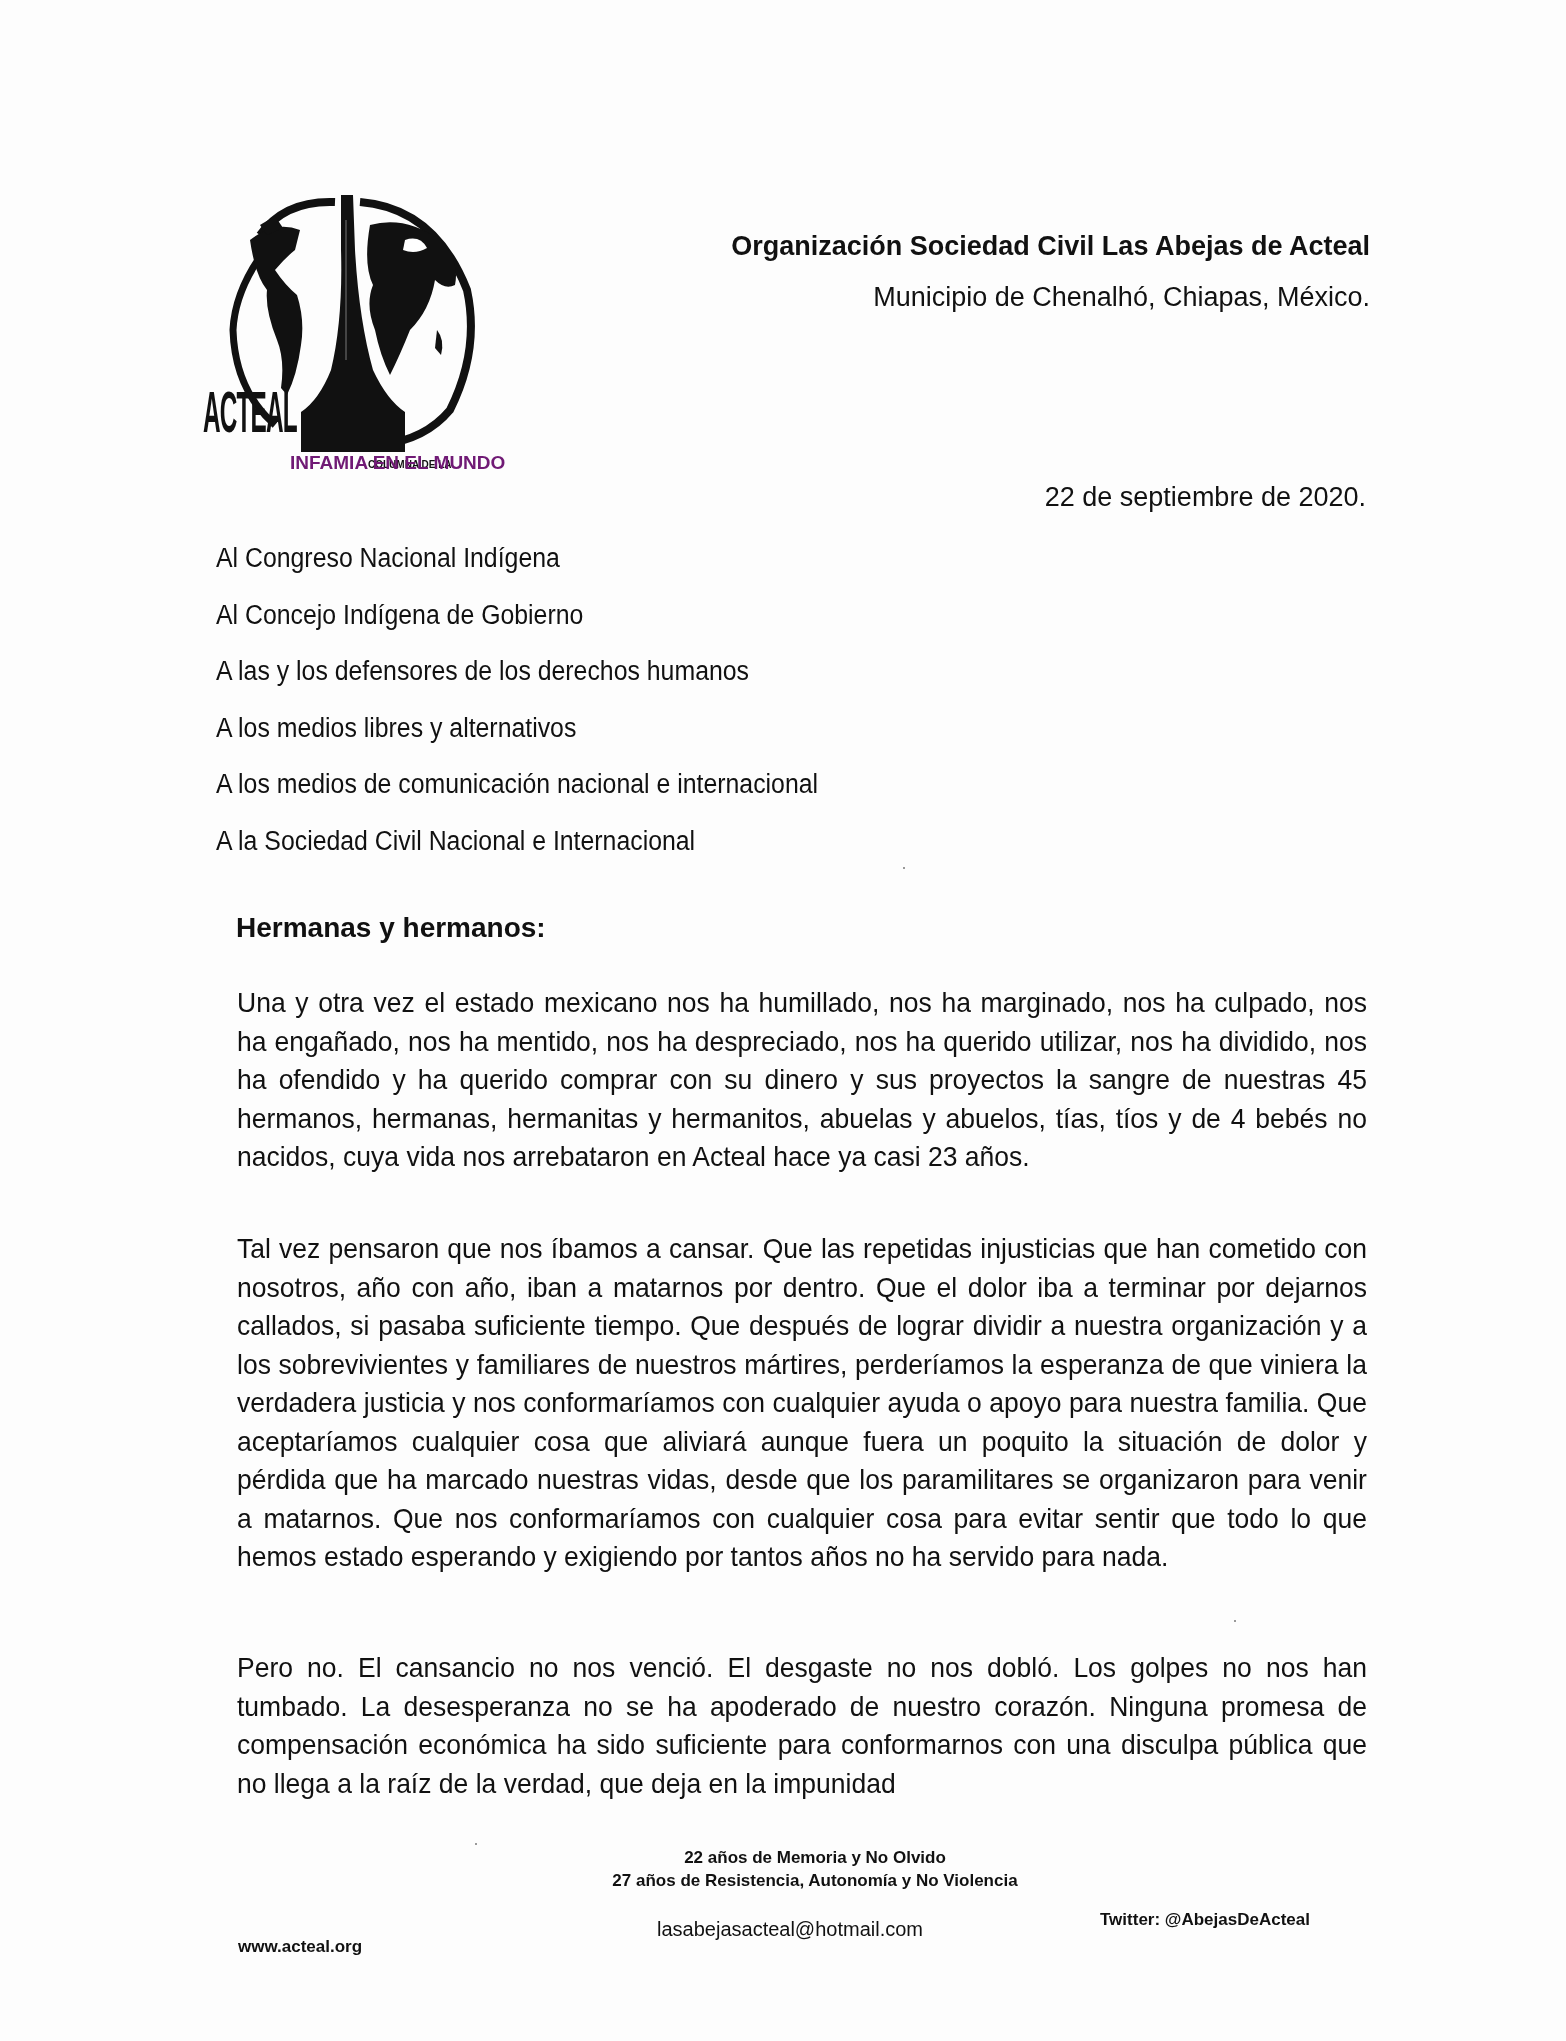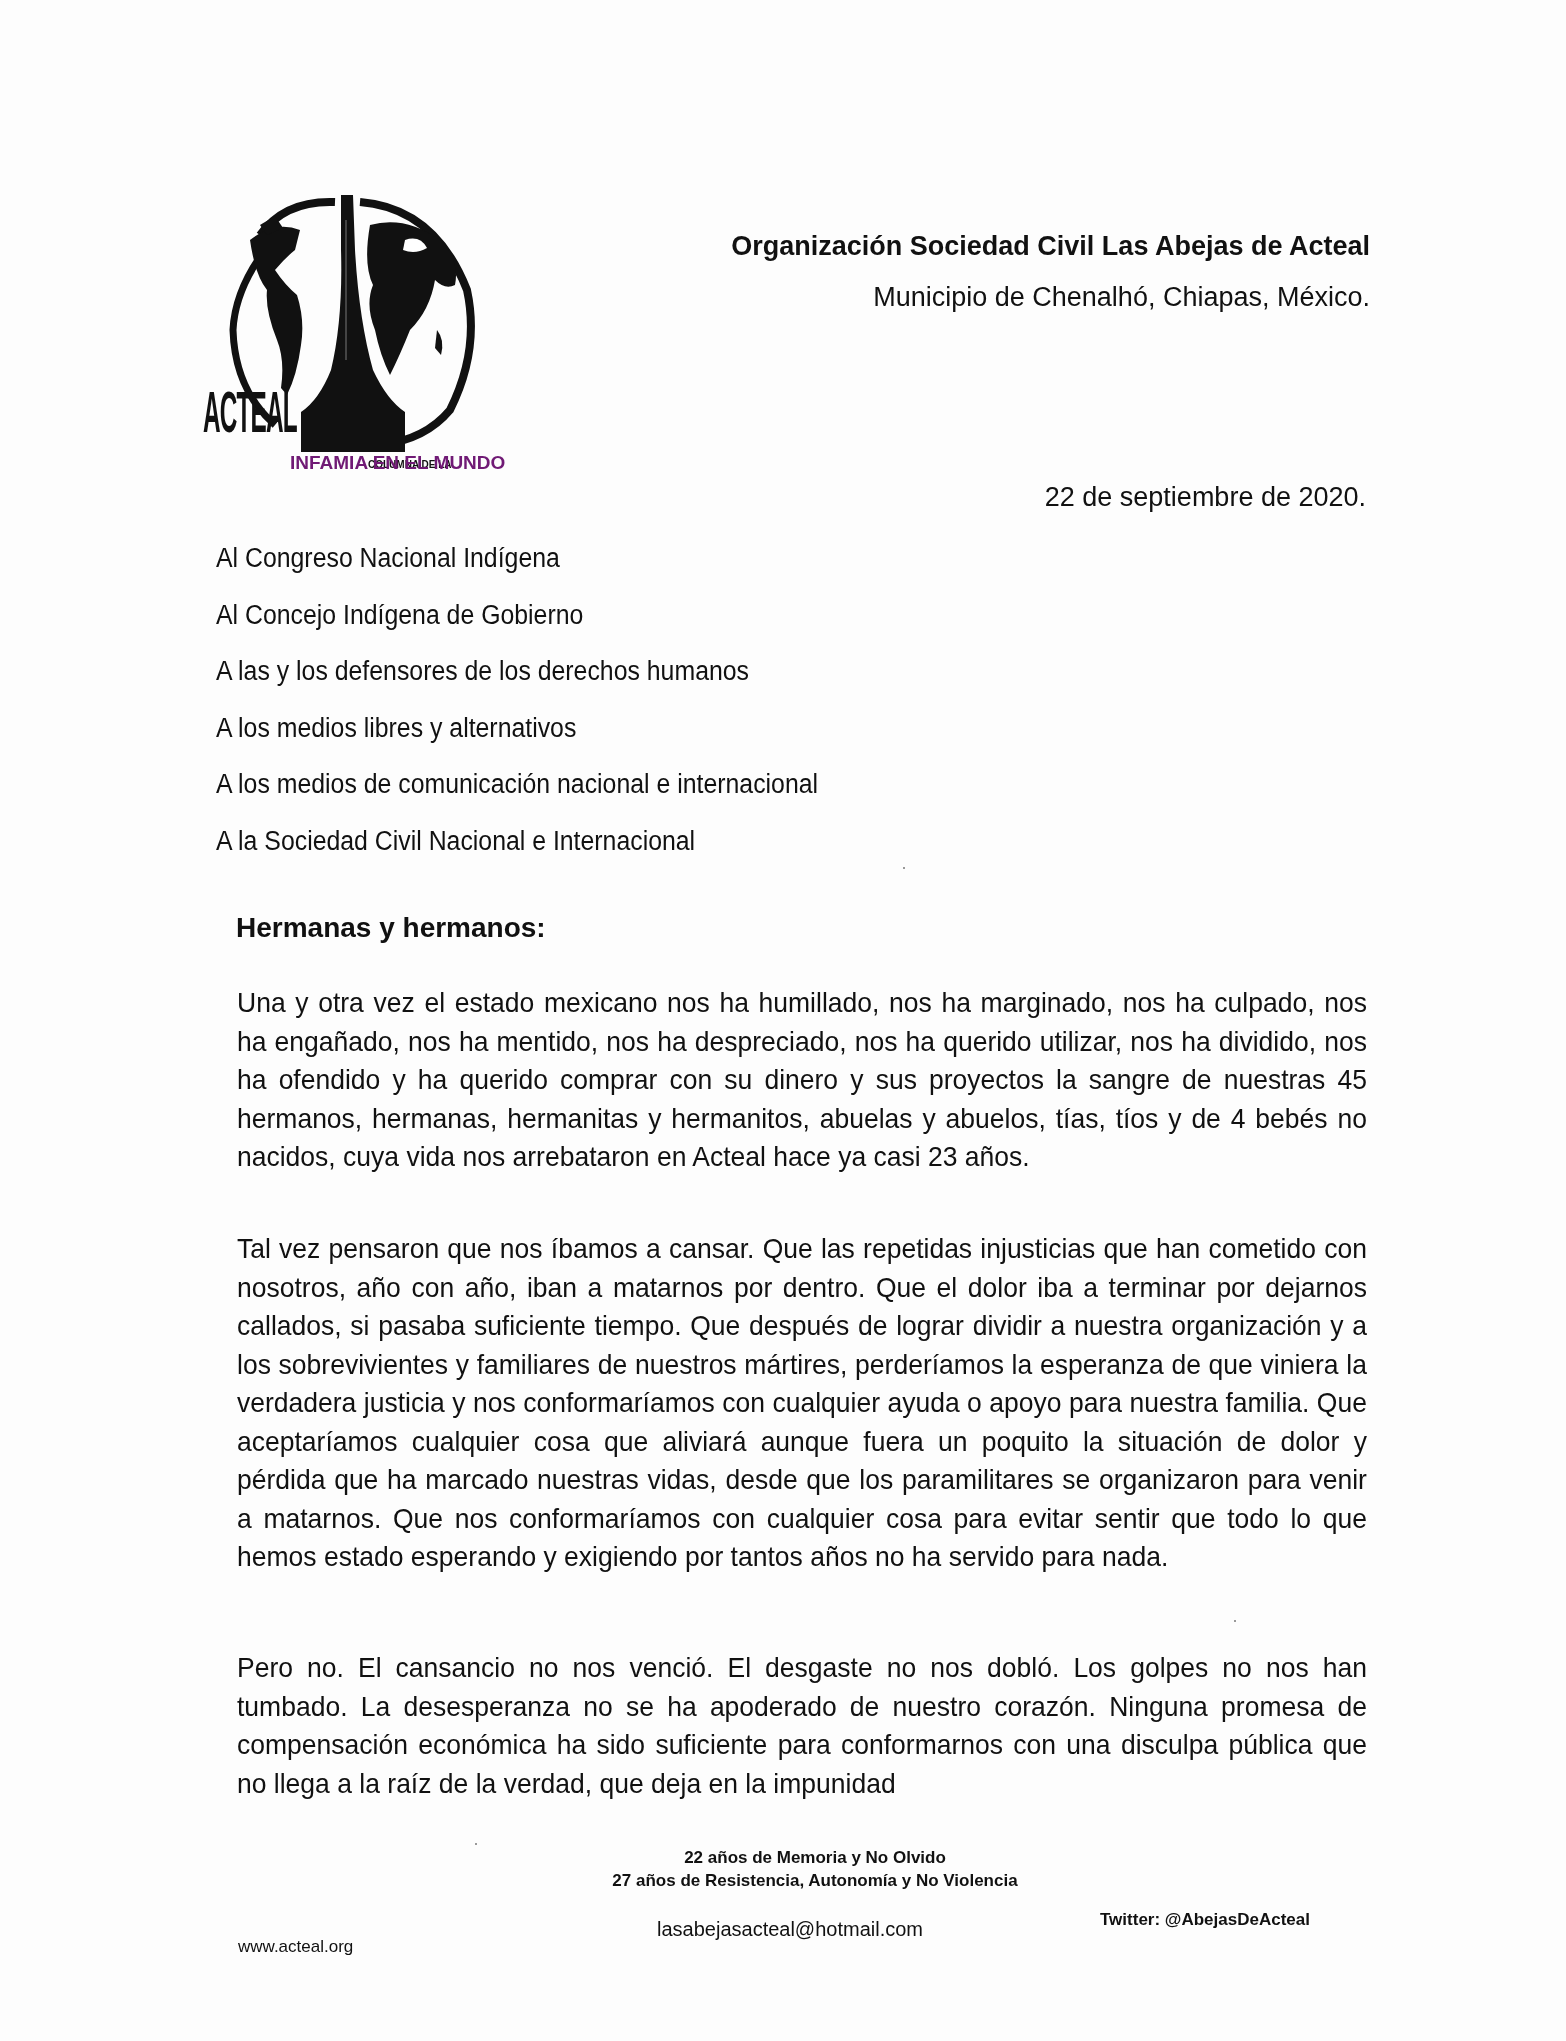--- a/index.html
+++ b/index.html
@@ -147,21 +147,21 @@
       font-weight: bold;
       font-size: 17px;
       line-height: 23px;
     }
     .footer-mottos div { padding-left: 64px; }
     .footer-web {
       position: absolute;
       left: 238px;
       top: 1937px;
       font-size: 17px;
-      font-weight: normal;
+      font-weight: bold;
     }
     .footer-email {
       position: absolute;
       left: 657px;
       top: 1918px;
       font-size: 20px;
     }
     .footer-twitter {
       position: absolute;
       left: 1100px;

